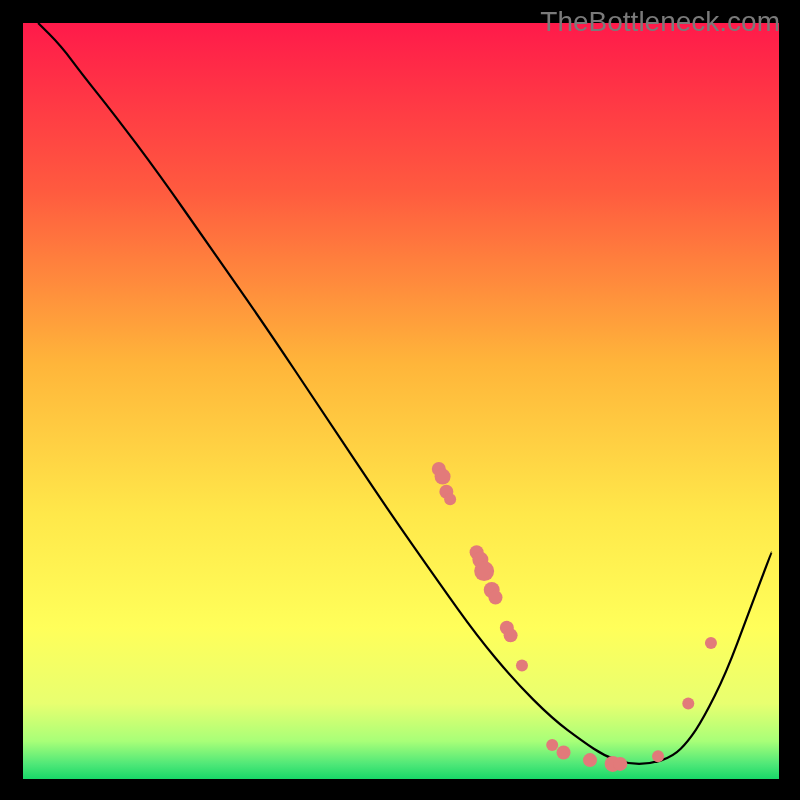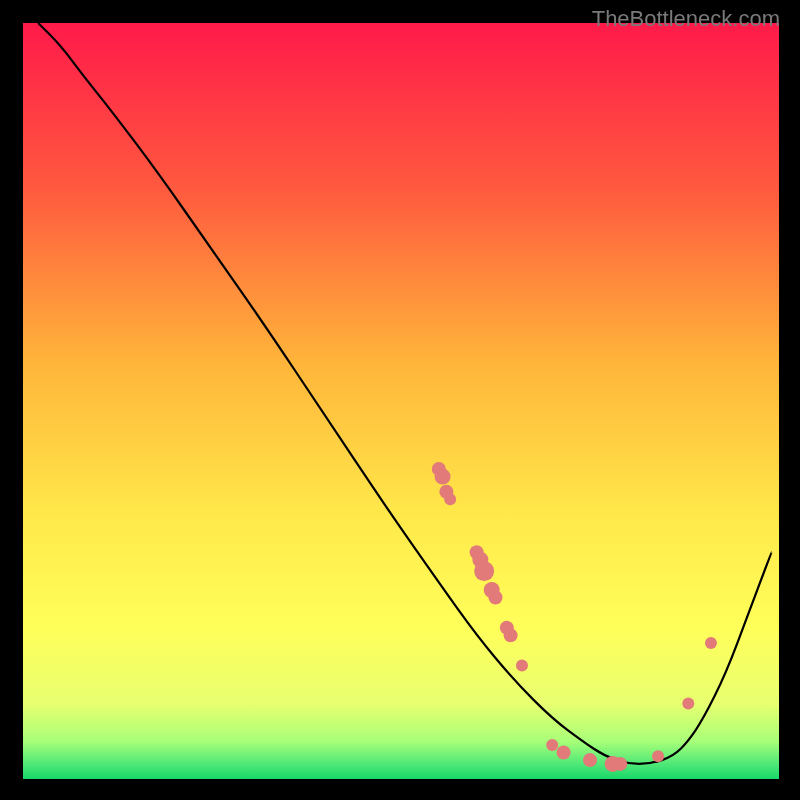--- a/index.html
+++ b/index.html
@@ -1,17 +1,17 @@
 <!DOCTYPE html>
 <html><head>
 <meta charset="utf-8">
 <style>
   * { margin: 0; padding: 0; box-sizing: border-box; }
   body { width: 800px; height: 800px; background: #000; position: relative; font-family: Arial, sans-serif; }
-  .watermark { position: absolute; top: 6px; right: 20px; color: #7a7a7a; font-size: 22px; font-weight: 400; z-index: 10; }
+  .watermark { position: absolute; top: 6px; right: 20px; color: #7a7a7a; font-size: 28px; font-weight: 400; z-index: 10; }
   .plot-area { position: absolute; left: 23px; top: 23px; width: 756px; height: 756px; }
   .gradient-bg { position: absolute; inset: 0; }
   .curve-layer { position: absolute; inset: 0; }
   .points-layer { position: absolute; inset: 0; }
 </style>
 </head>
 <body>
 
 <div class="watermark">TheBottleneck.com</div>
 

